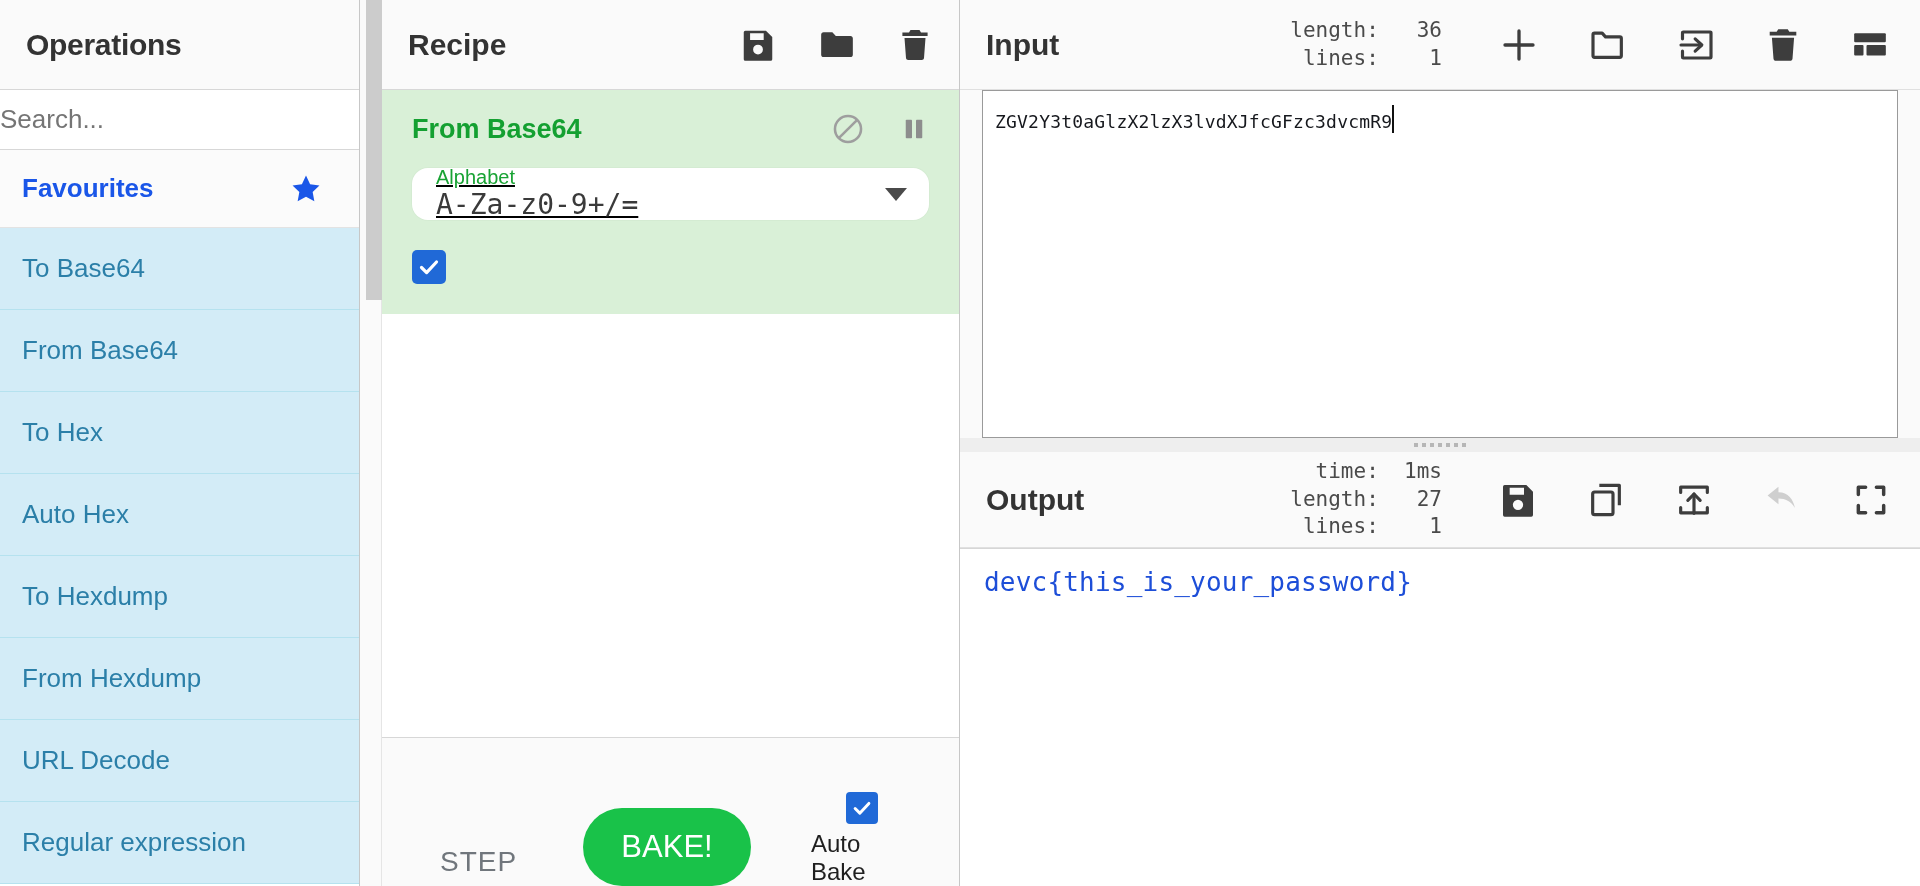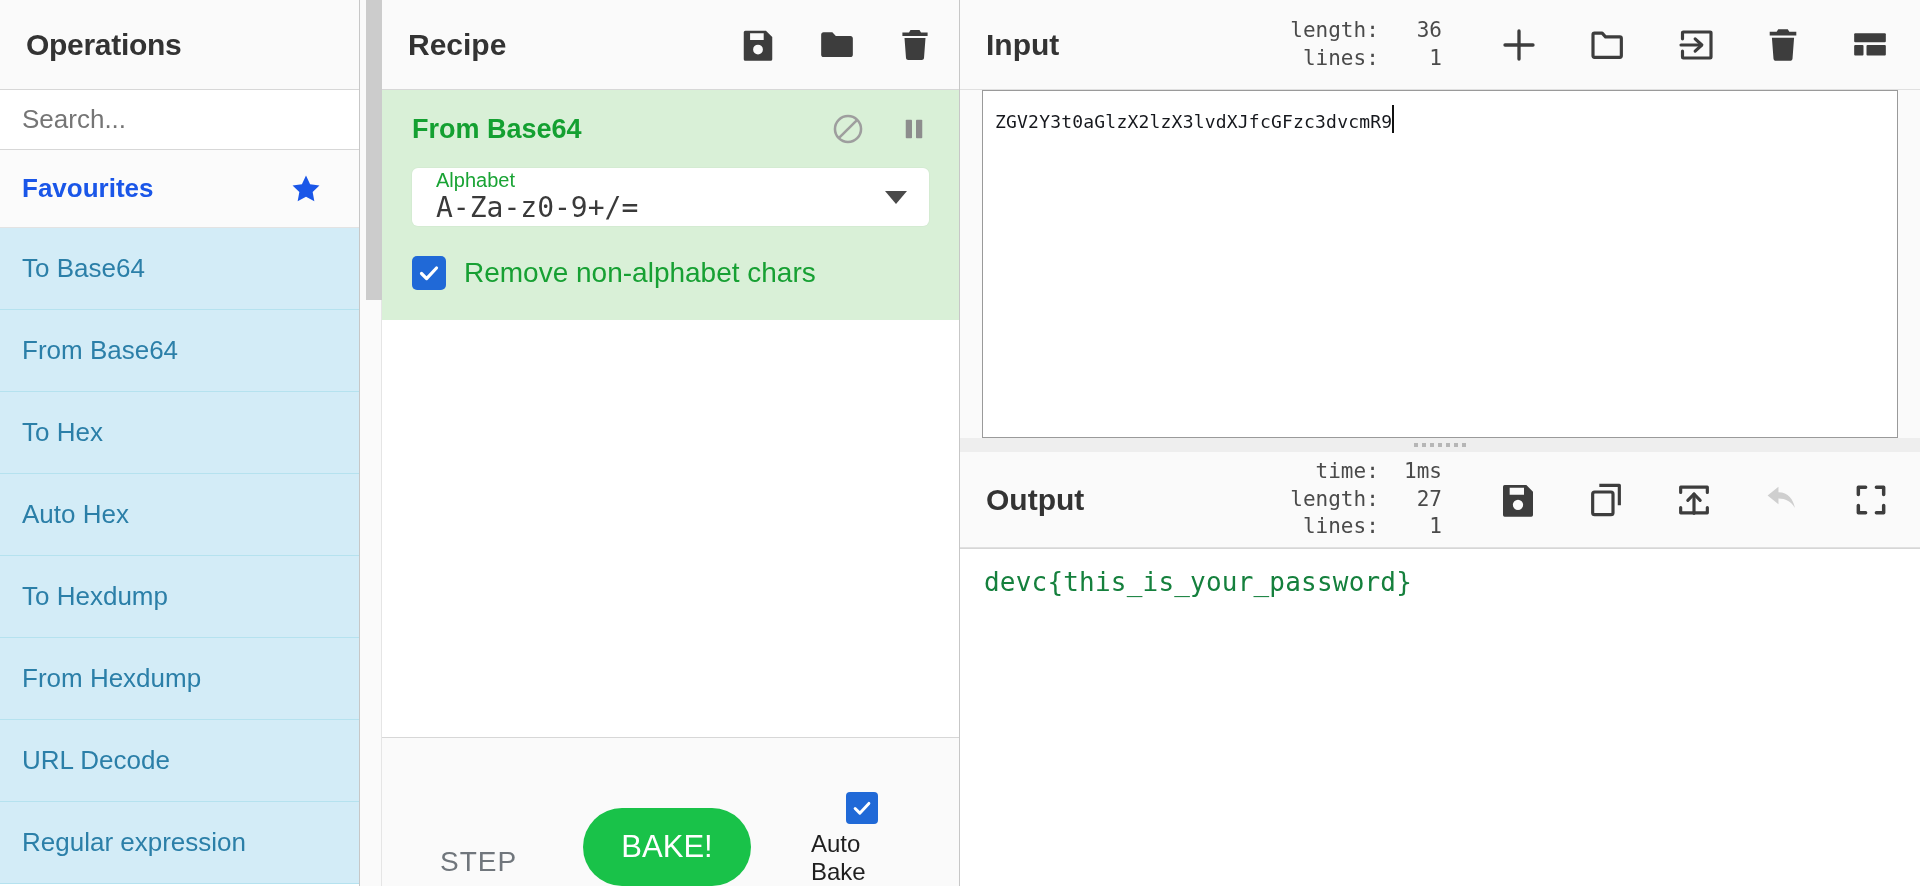--- a/index.html
+++ b/index.html
@@ -10,21 +10,21 @@
   }
   .app { display: flex; width: 1920px; height: 886px; }
 
   
   .ops-col { width: 360px; height: 886px; display: flex; flex-direction: column;
              background: #fff; border-right: 1px solid #c7c7c7; position: relative; }
   .ops-title-bar { height: 90px; background: #fafafa; border-bottom: 1px solid #d7d7d7;
                    display: flex; align-items: center; padding-left: 26px; flex: none; }
   .ops-title { font-size: 30px; font-weight: bold; color: #333; letter-spacing: -0.3px; }
   .ops-search-bar { height: 60px; background: #fff; border-bottom: 1px solid #d7d7d7;
-                    display: flex; align-items: center; padding-left: 22px; flex: none; }
+                    display: flex; align-items: center; flex: none; }
   .ops-search-input { border: none; outline: none; font-size: 26px; color: #6b6b6b;
                       font-family: "Liberation Sans", sans-serif; width: 300px;
                       background: transparent; }
   .ops-search-input::placeholder { color: #757575; }
   .favourites-hdr { height: 78px; background: #fbfbfb; border-bottom: 1px solid #e3e3e3;
                     display: flex; align-items: center; justify-content: space-between;
                     padding: 0 36px 0 22px; flex: none; }
   .favourites-label { font-size: 26px; font-weight: bold; color: #1a56e8; }
   .star-icon { color: #1a56e8; display: flex; }
   .ops-list { flex: 1; overflow: hidden; }
@@ -48,24 +48,24 @@
   .recipe-hdr-icons { display: flex; align-items: center; gap: 40px; }
   .icon-btn { display: flex; align-items: center; justify-content: center;
               color: #3d3d3d; cursor: pointer; background: none; border: none; padding: 0; }
 
   .recipe-ops { flex: 1; display: flex; flex-direction: column; background: #fff;
                 border-bottom: 1px solid #d7d7d7; overflow: hidden; }
   .op-block { background: #d9f0d7; padding: 22px 30px 30px 30px; }
   .op-block-hdr { display: flex; align-items: center; justify-content: space-between; }
   .op-block-title { font-size: 27px; font-weight: bold; color: #14a031; }
   .op-block-icons { display: flex; align-items: center; gap: 34px; }
-  .arg-field { margin-top: 22px; background: #fff; border-radius: 6px;
-               height: 58px; display: flex; align-items: center;
+  .arg-field { margin-top: 22px; background: #fff; border-radius: 16px;
+               height: 52px; display: flex; align-items: center;
                justify-content: space-between; padding: 0 22px 0 24px;
-               box-shadow: 0 0 0 1px rgba(0,0,0,0.02); }
+               box-shadow: 0 0 0 1px rgba(0,0,0,0.02); text-decoration: underline; }
   .arg-field-texts { display: flex; flex-direction: column; gap: 1px; }
   .arg-label { font-size: 20px; color: #19a334; line-height: 1.05; }
   .arg-value { font-size: 28px; color: #3a3a3a;
                font-family: "DejaVu Sans Mono", monospace; line-height: 1.15; }
   .caret { width: 0; height: 0; border-left: 11px solid transparent;
            border-right: 11px solid transparent; border-top: 13px solid #4a4a4a; }
   .arg-check-row { margin-top: 30px; display: flex; align-items: center; gap: 18px; }
   .cb { width: 34px; height: 34px; border-radius: 5px; background: #2069d7;
         display: flex; align-items: center; justify-content: center; flex: none; }
   .cb svg { display: block; }
@@ -107,21 +107,21 @@
   .input-wrap { padding: 0 22px; background: #fafafa; }
   .input-text { padding: 14px 12px 0 12px; font-family: "DejaVu Sans Mono", monospace;
                 font-size: 18px; color: #16181d; white-space: pre; letter-spacing: 0.2px; }
   .caret-bar { display: inline-block; width: 2px; height: 28px; background: #111;
                vertical-align: -5px; }
   .io-grip { height: 14px; background: #eeeeee; display: flex; align-items: center;
              justify-content: center; gap: 4px; flex: none; }
   .io-grip i { width: 4px; height: 4px; background: #b6b6b6; display: block; }
   .output-area { flex: 1; background: #fff; border-top: 1px solid #d6d6d6; }
   .output-text { padding: 18px 24px 0 24px; font-family: "DejaVu Sans Mono", monospace;
-                 font-size: 26px; color: #15803d; white-space: pre; letter-spacing: 0.2px; }
+                 font-size: 26px; color: #1d4ed8; white-space: pre; letter-spacing: 0.2px; }
   .disabled-icon { color: #cfcfcf; }
 </style>
 </head>
 <body>
 
 <div class="app">
 
   <div class="ops-col">
     <div class="ops-title-bar">
       <span class="ops-title">Operations</span>
@@ -206,21 +206,20 @@
             </span>
             <span class="caret"></span>
           </div>
 
           <div class="arg-check-row">
             <span class="cb">
               <svg width="24" height="24" viewBox="0 0 24 24" fill="none" stroke="#fff" stroke-width="3.2" stroke-linecap="round" stroke-linejoin="round">
                   <polyline points="4.5,12.5 9.6,17.6 19.5,7"></polyline>
                 </svg>
             </span>
-            <span class="arg-check-label">Remove non-alphabet chars</span>
           </div>
         </div>
         <div class="recipe-filler"></div>
       </div>
 
       <div class="recipe-controls">
         <span class="step-btn">STEP</span>
         <button class="bake-btn">BAKE!</button>
         <span class="autobake">
           <span class="cb2">

